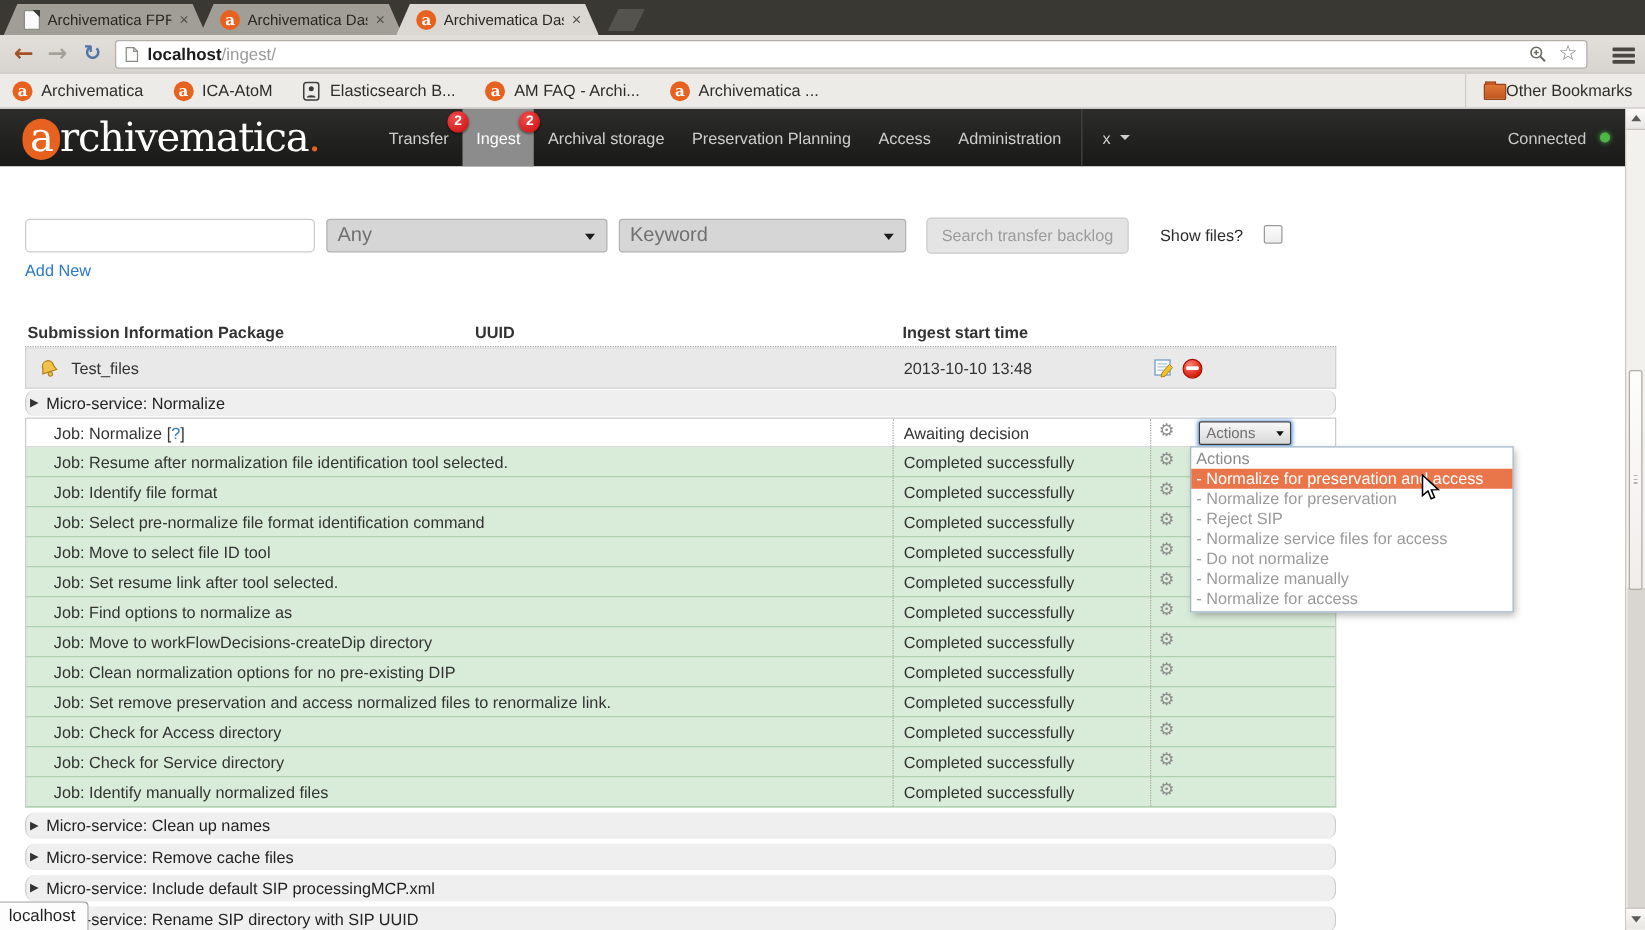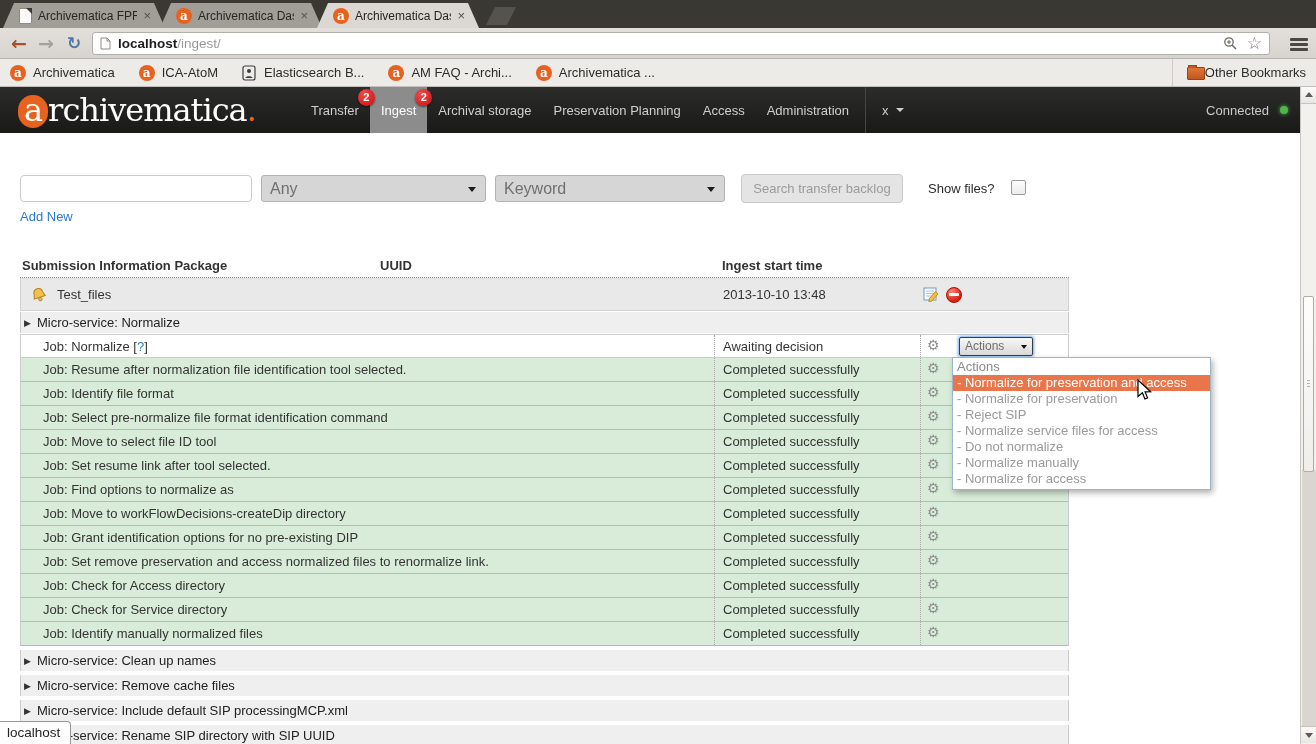--- a/index.html
+++ b/index.html
@@ -94,21 +94,21 @@
            box-sizing:border-box;margin-bottom:1px;}
   .bell{position:absolute;left:8px;top:7px;}
   .sip-name{position:absolute;left:36px;top:8px;}
   .sip-uuid{position:absolute;left:360px;top:8px;font-family:"DejaVu Sans Mono",monospace;color:#6d6d6d;font-size:13px;margin-top:48px;}
   .sip-time{position:absolute;left:702px;top:8px;}
   .ico-edit{position:absolute;left:902px;top:7px;}
   .ico-del{position:absolute;left:925px;top:8px;width:14px;height:14px;border-radius:50%;border:1px solid #a50d00;
            background:radial-gradient(circle at 35% 28%,#ff8276,#d7200f 70%);}
   .ico-del::after{content:"";position:absolute;left:2px;top:5px;width:10px;height:3px;background:#fff;border-radius:1px;}
   .ms-row{position:relative;height:21px;background:#efefef;border-left:1px solid #ccc;border-right:1px solid #ccc;
-          box-sizing:border-box;margin-bottom:1px;display:flex;align-items:center;color:#222;}
+          box-sizing:border-box;margin-bottom:1px;display:flex;align-items:center;color:#222;border-radius:8px;}
   .ms-row::before{content:"▶";font-family:"DejaVu Sans",sans-serif;font-size:9px;color:#333;margin:0 6px 0 3px;}
   .jobs .job-row{position:relative;height:24px;box-sizing:border-box;border-left:1px solid #ccc;border-right:1px solid #ccc;}
   .job-row.success{background:#d9ecd9;border-bottom:1px solid #a2c8a2;padding-left:32px;}
   .job-row.awaiting{background:#fff;border-top:1px solid #ccc;border-bottom:1px solid #ccc;}
   .job-name{position:absolute;left:22px;top:4px;white-space:nowrap;}
   .job-name .help{color:#2a79cd;text-decoration:none;}
   .job-status{position:absolute;left:702px;top:4px;}
   .sep{position:absolute;top:0;bottom:0;border-left:1px dotted #a8a8a8;}
   .sep.s1{left:693px;} .sep.s2{left:899px;}
   .gear{position:absolute;left:906px;top:2px;font-family:"DejaVu Sans",sans-serif;font-size:14px;color:#8d8d8d;}
@@ -357,21 +357,21 @@
           <span class="gear"></span>
         </div>
         <div class="job-row success">
           <span class="job-name">Job: Move to workFlowDecisions-createDip directory</span>
           <span class="sep s1"></span>
           <span class="sep s2"></span>
           <span class="job-status">Completed successfully</span>
           <span class="gear"></span>
         </div>
         <div class="job-row success">
-          <span class="job-name">Job: Grant identification options for no pre-existing DIP</span>
+          <span class="job-name">Job: Clean normalization options for no pre-existing DIP</span>
           <span class="sep s1"></span>
           <span class="sep s2"></span>
           <span class="job-status">Completed successfully</span>
           <span class="gear"></span>
         </div>
         <div class="job-row success">
           <span class="job-name">Job: Set remove preservation and access normalized files to renormalize link.</span>
           <span class="sep s1"></span>
           <span class="sep s2"></span>
           <span class="job-status">Completed successfully</span>

